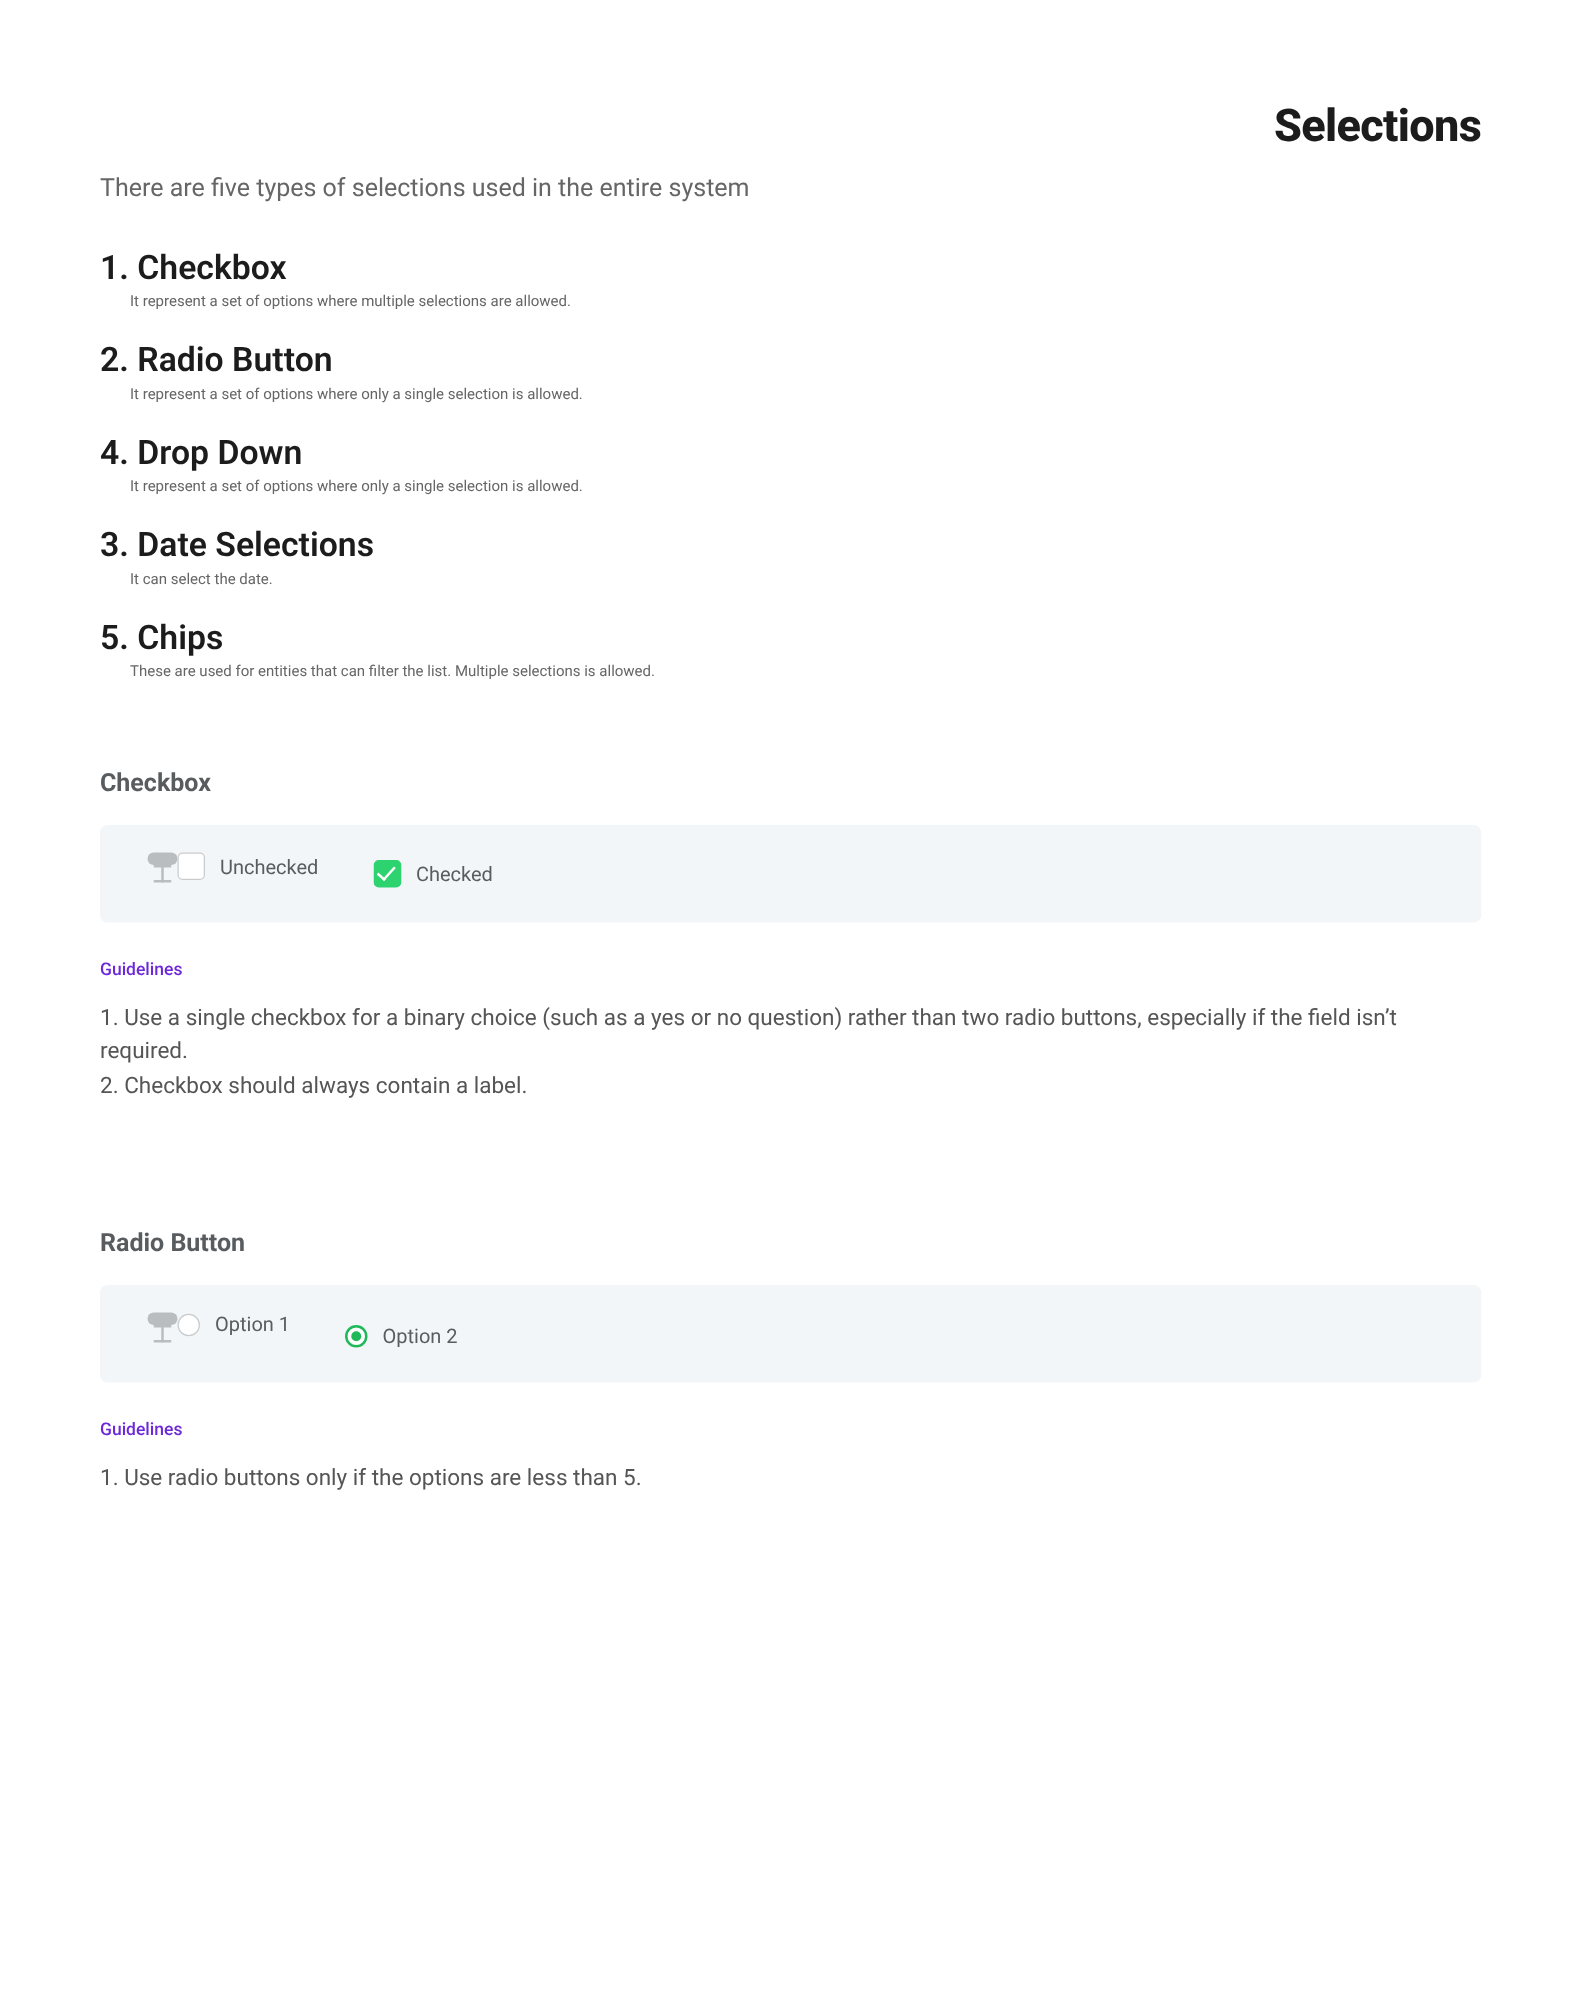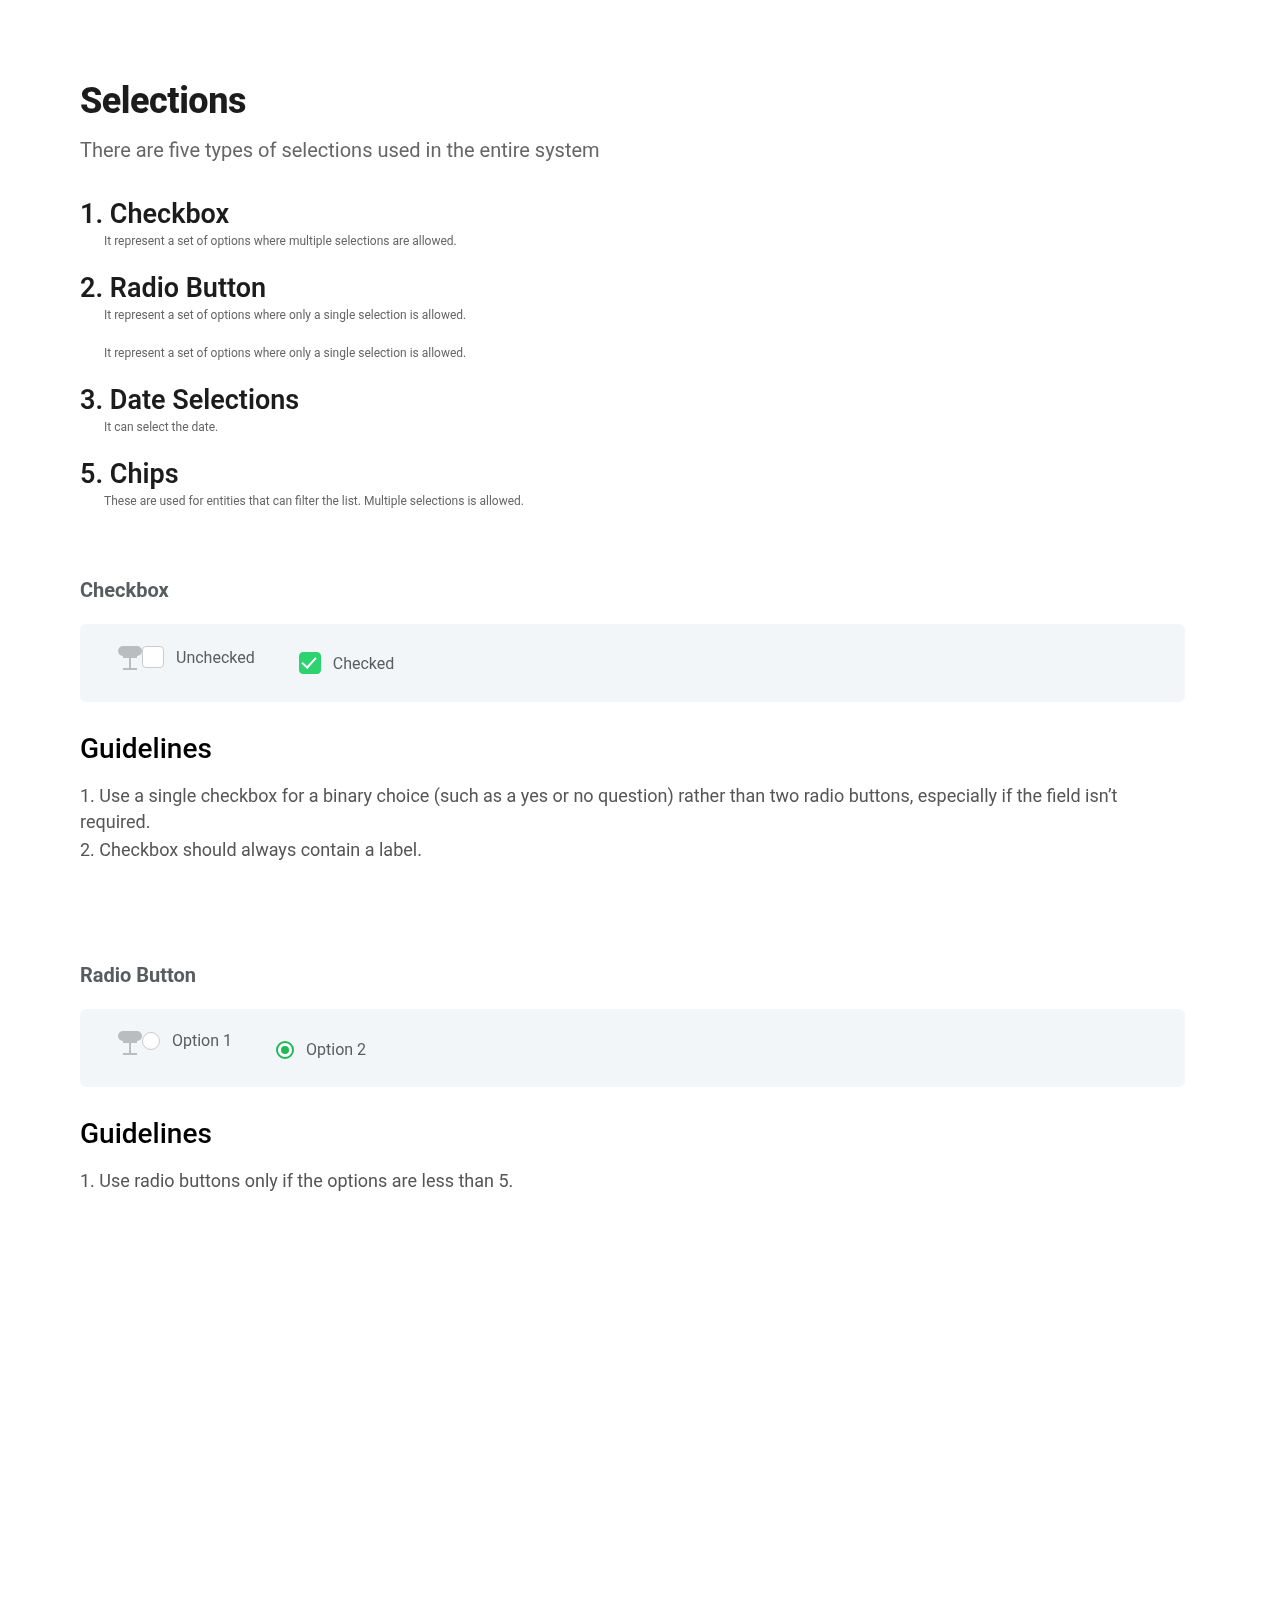--- a/index.html
+++ b/index.html
@@ -8,21 +8,21 @@
     --text-500:#555;
     --text-400:#6e6e6e;
     --accent-green:#2dd36f;
     --accent-green-dark:#1fb95a;
     --panel-bg:#f3f6f8;
     --box-border:#c9ccce;
     --measure:#b9bdc0;
   }
   html,body{margin:0;padding:0;background:#fff;font-family:-apple-system,BlinkMacSystemFont,"Segoe UI",Roboto,Helvetica,Arial,sans-serif;color:var(--text-700);}
   .page{width:1265px;min-height:1600px;padding:80px 80px 60px 80px;box-sizing:border-box;}
-  h1{font-size:36px;font-weight:800;letter-spacing:-0.5px;color:var(--text-900);margin:0 0 16px 0;}
+  h1{font-size:36px;font-weight:800;letter-spacing:-0.5px;color:var(--text-900);margin:0 0 16px 0;text-align:right;}
   .intro{font-size:20px;color:#666;margin:0 0 36px 0;}
   .type-item{margin:0 0 24px 0;}
   .type-title{font-size:27px;font-weight:600;color:var(--text-900);margin:0 0 4px 0;}
   .type-desc{font-size:12px;color:#666;margin:0 0 0 24px;}
   .section-heading{font-size:20px;font-weight:700;color:#595c5f;margin:70px 0 22px 0;}
   .big-gap{height:28px;}
   .panel{background:var(--panel-bg);border-radius:6px;padding:22px 34px 28px 34px;}
   .example-row{display:flex;align-items:flex-end;gap:44px;}
   .example-cell{display:flex;flex-direction:row;align-items:flex-start;}
   .measure{margin:0 0 4px 4px;display:flex;flex-direction:column;align-items:center;gap:0;}
@@ -34,40 +34,41 @@
   .ctrl-line{display:flex;align-items:center;gap:12px;}
   .ctrl-label{font-size:16px;color:#5a5d5f;}
   
   .cb{width:22px;height:22px;border:1.5px solid var(--box-border);border-radius:4px;background:#fff;box-sizing:border-box;}
   .cb.checked{background:var(--accent-green);border-color:var(--accent-green);position:relative;}
   .cb.checked:after{content:"";position:absolute;left:5px;top:1px;width:6px;height:12px;border:solid #fff;border-width:0 2.5px 2.5px 0;transform:rotate(42deg);}
   
   .rb{width:18px;height:18px;border-radius:50%;border:1.5px solid var(--box-border);box-sizing:border-box;position:relative;background:#fff;}
   .rb.selected{border:2px solid var(--accent-green-dark);}
   .rb.selected:after{content:"";position:absolute;left:3px;top:3px;right:3px;bottom:3px;border-radius:50%;background:var(--accent-green-dark);}
-  .guidelines-heading{font-size:28px;color:#000000;margin:30px 0 18px 0;font-weight:500;}
+  .guidelines-heading{font-size:14px;color:#6d28d9;margin:30px 0 18px 0;font-weight:500;}
   .guide-line{font-size:18px;color:#555;margin:0 0 2px 0;line-height:1.45;}
 </style>
 </head>
 <body>
 
 <div class="page">
 
   <h1>Selections</h1>
   <p class="intro">There are five types of selections used in the entire system</p>
 
   <div class="type-item">
     <p class="type-title"><span>1.</span> <span>Checkbox</span></p>
     <p class="type-desc">It represent a set of options where multiple selections are allowed.</p>
   </div>
   <div class="type-item">
     <p class="type-title"><span>2.</span> <span>Radio Button</span></p>
     <p class="type-desc">It represent a set of options where only a single selection is allowed.</p>
   </div>
   <div class="type-item">
+    <p class="type-title"><span>4.</span> <span>Drop Down</span></p>
     <p class="type-desc">It represent a set of options where only a single selection is allowed.</p>
   </div>
   <div class="type-item">
     <p class="type-title"><span>3.</span> <span>Date Selections</span></p>
     <p class="type-desc">It can select the date.</p>
   </div>
   <div class="type-item">
     <p class="type-title"><span>5.</span> <span>Chips</span></p>
     <p class="type-desc">These are used for entities that can filter the list. Multiple selections is allowed.</p>
   </div>

